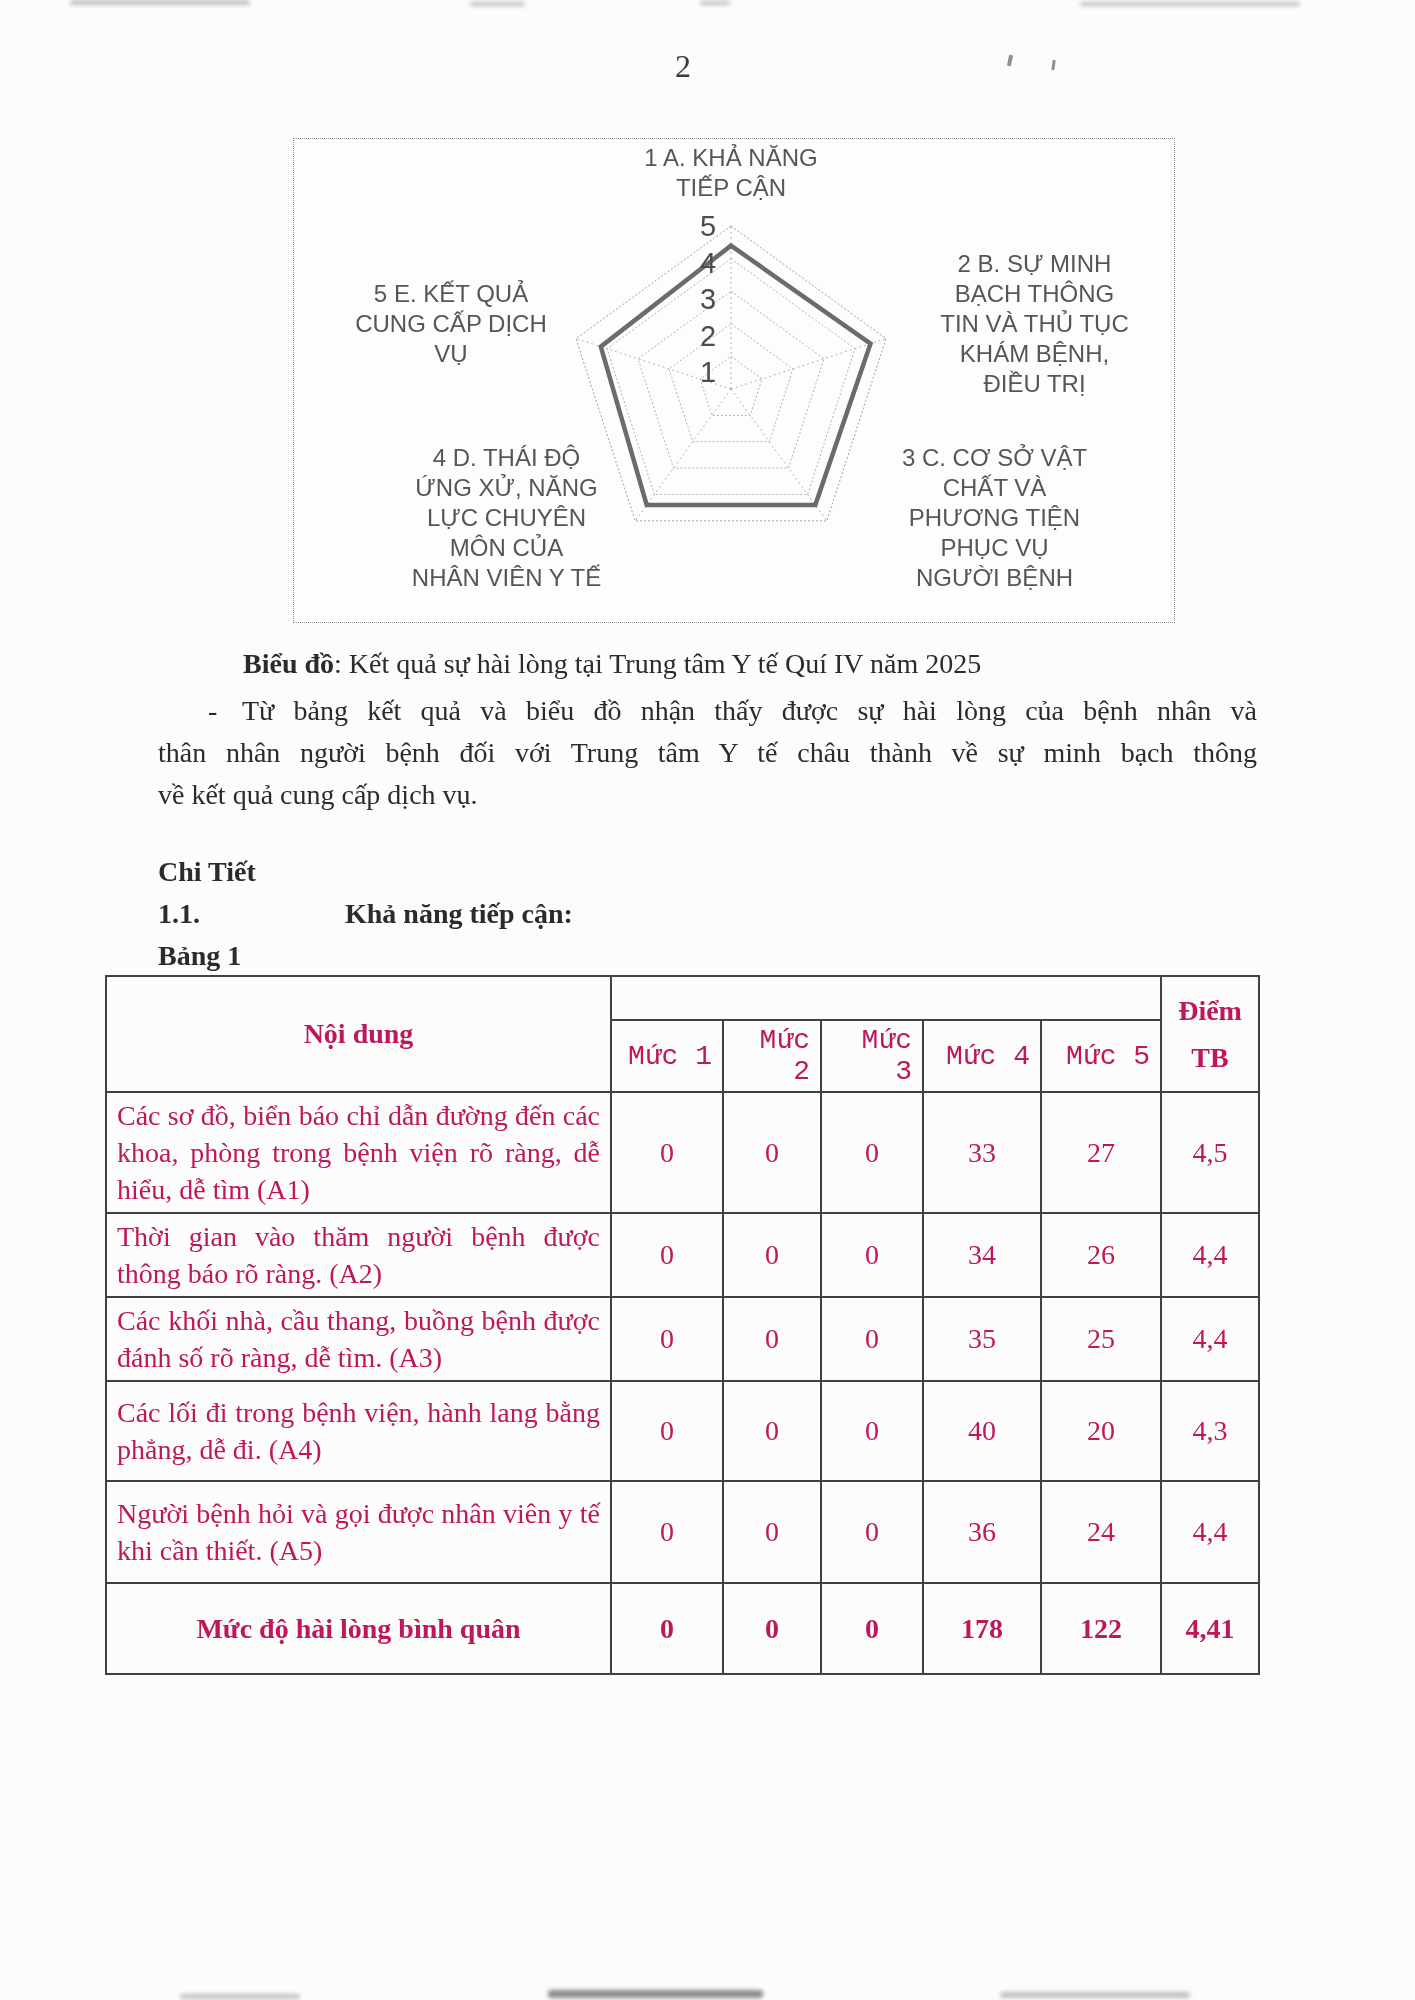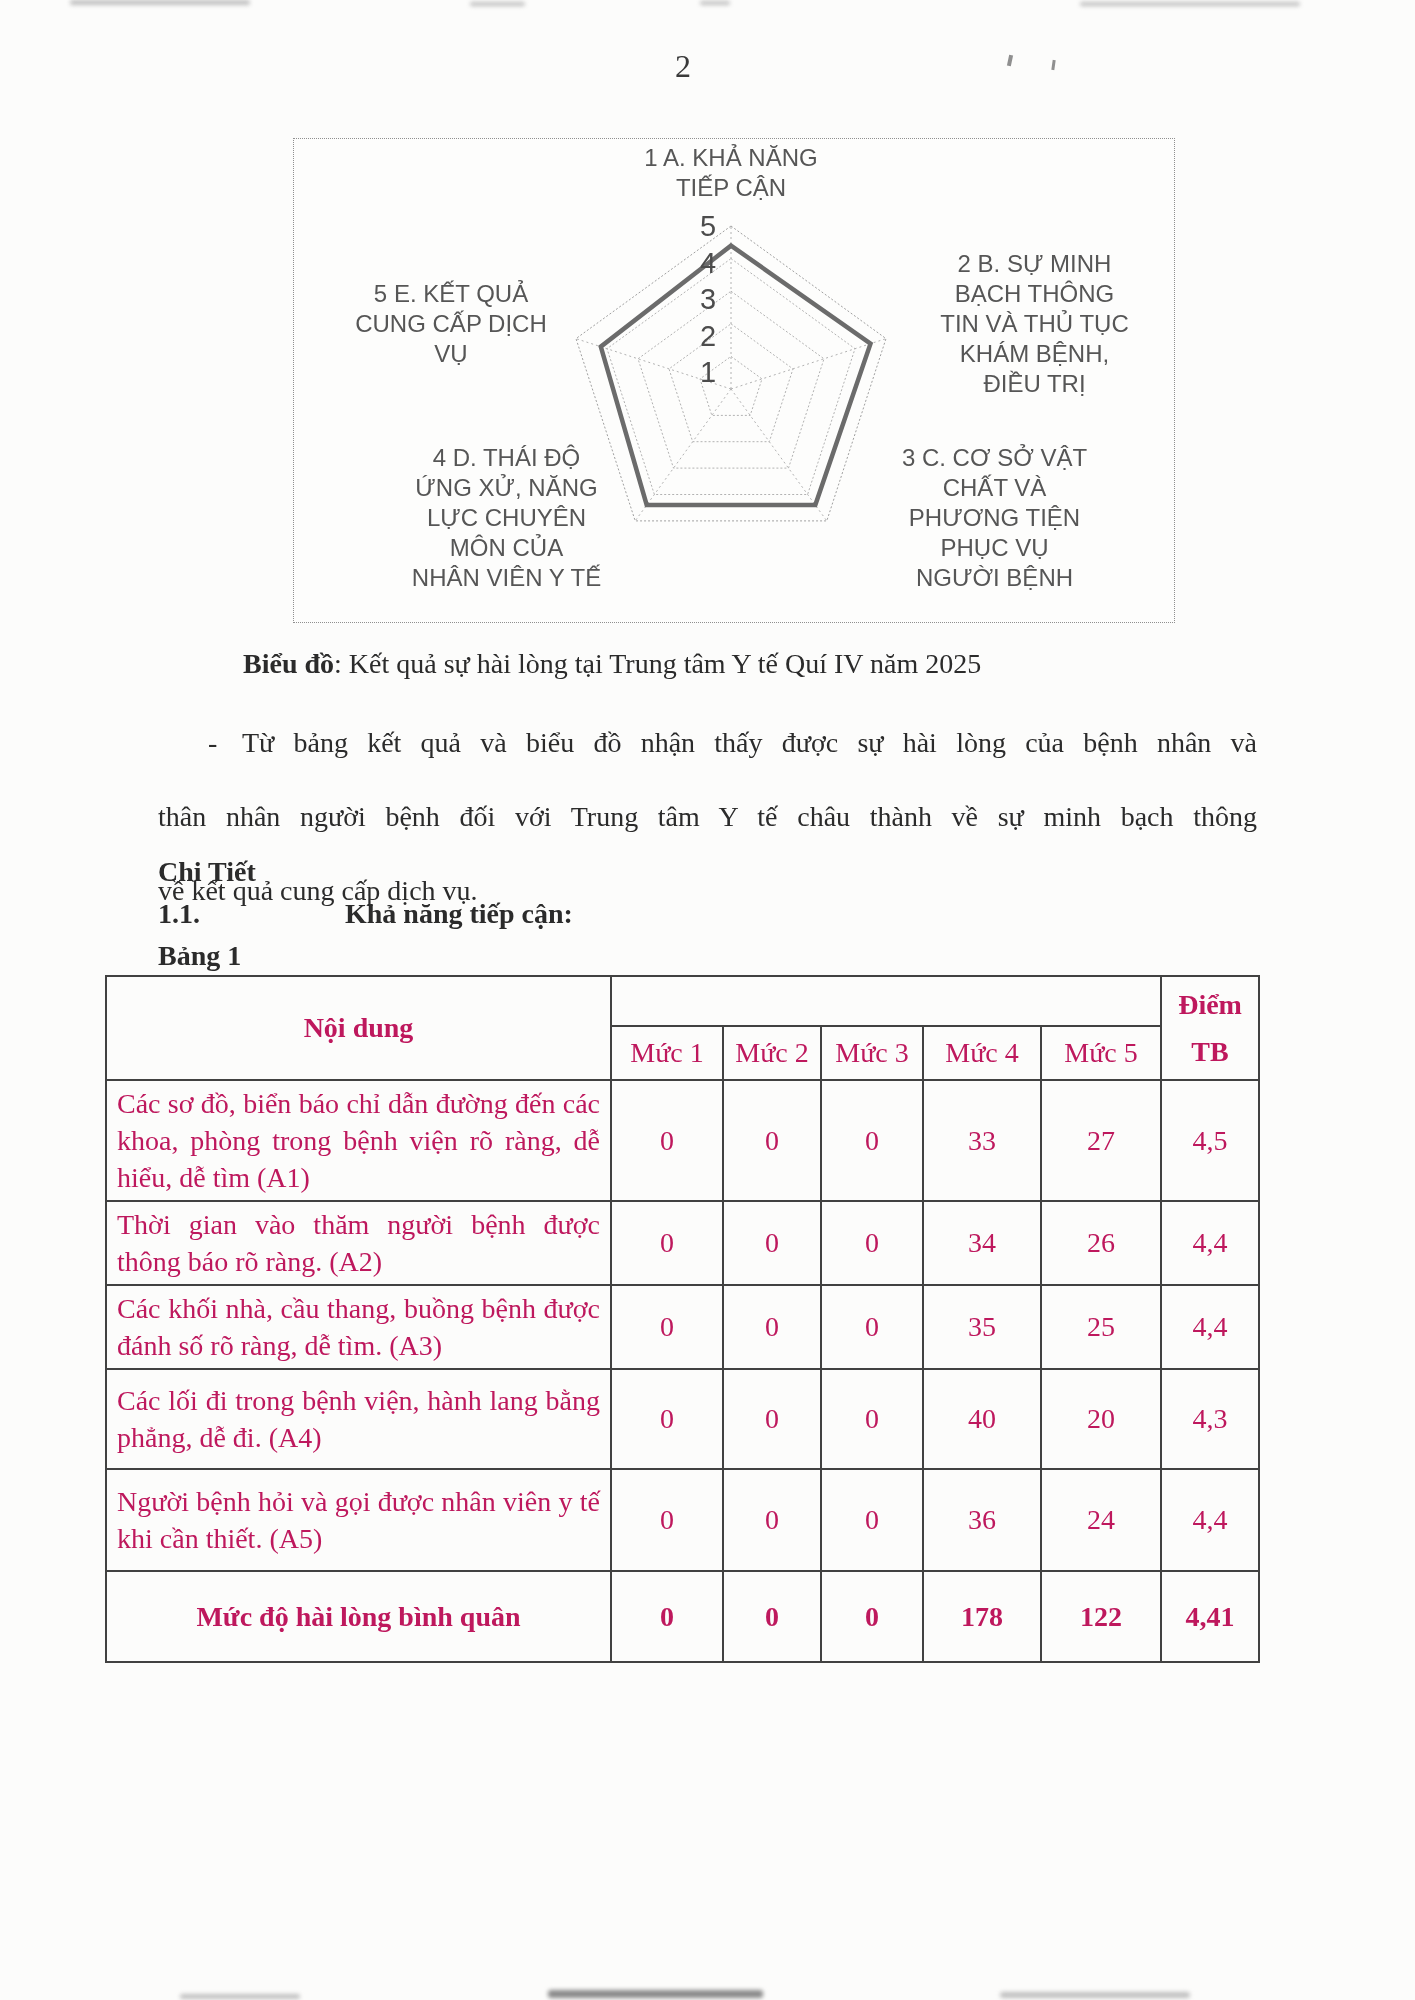--- a/index.html
+++ b/index.html
@@ -22,35 +22,35 @@
   .axis-e{left:38px;top:140px;width:238px;}
   .ring{fill:none;stroke:#b2b2b2;stroke-width:1;stroke-dasharray:2 2;}
   .ring.outer{stroke:#a0a0a0;}
   .spoke{stroke:#b2b2b2;stroke-width:1;stroke-dasharray:2 3;}
   .data-poly{fill:none;stroke:#6b6b6b;stroke-width:4.5;stroke-linejoin:miter;}
   .tick{font-family:"Liberation Sans",sans-serif;font-size:29px;fill:#4c4c4c;text-anchor:middle;}
   
   .caption{position:absolute;left:243px;top:648px;font-size:28px;}
   .caption .b{font-weight:bold;}
   .para{position:absolute;left:158px;top:690px;width:1099px;font-size:28px;line-height:42px;}
-  .pline{text-align:justify;text-align-last:justify;margin-top:32px;}
+  .pline{text-align:justify;text-align-last:justify;}
   .pline.last{text-align:left;text-align-last:left;}
   .pline .dash{display:inline-block;min-width:34px;margin-left:50px;}
   .h-chitiet{position:absolute;left:158px;top:856px;font-size:28px;font-weight:bold;}
   .h-section{position:absolute;left:158px;top:898px;font-size:28px;font-weight:bold;}
   .h-section .no{display:inline-block;width:187px;}
   .h-bang{position:absolute;left:158px;top:940px;font-size:28px;font-weight:bold;}
   
   table.main{position:absolute;left:105px;top:975px;width:1153px;border-collapse:collapse;table-layout:fixed;
              font-size:28px;color:#be185d;}
   table.main th,table.main td{border:2px solid #414141;padding:4px 10px;}
   th.c-content{font-weight:bold;text-align:center;vertical-align:middle;}
   th.c-spacer{height:34px;border-bottom:2px solid #414141;}
   th.c-score{font-weight:bold;text-align:center;vertical-align:middle;white-space:pre-line;line-height:47px;}
-  th.lvl{font-weight:normal;text-align:center;height:38px;vertical-align:middle;}
+  th.lvl{font-weight:normal;text-align:right;height:38px;vertical-align:middle;font-family:Liberation Mono, monospace;}
   td.lbl{text-align:justify;padding:6px 14px 6px 16px;line-height:37px;vertical-align:middle;}
   td.num{text-align:center;vertical-align:middle;}
   tr.total td{font-weight:bold;}
   tr.total td.lbl{text-align:center;}
 </style>
 </head>
 <body>
 
 <div class="page">
 

